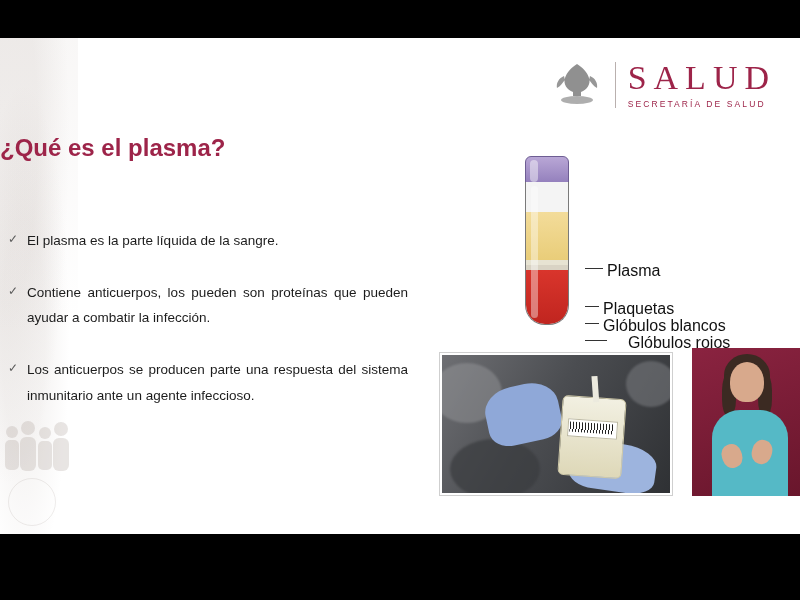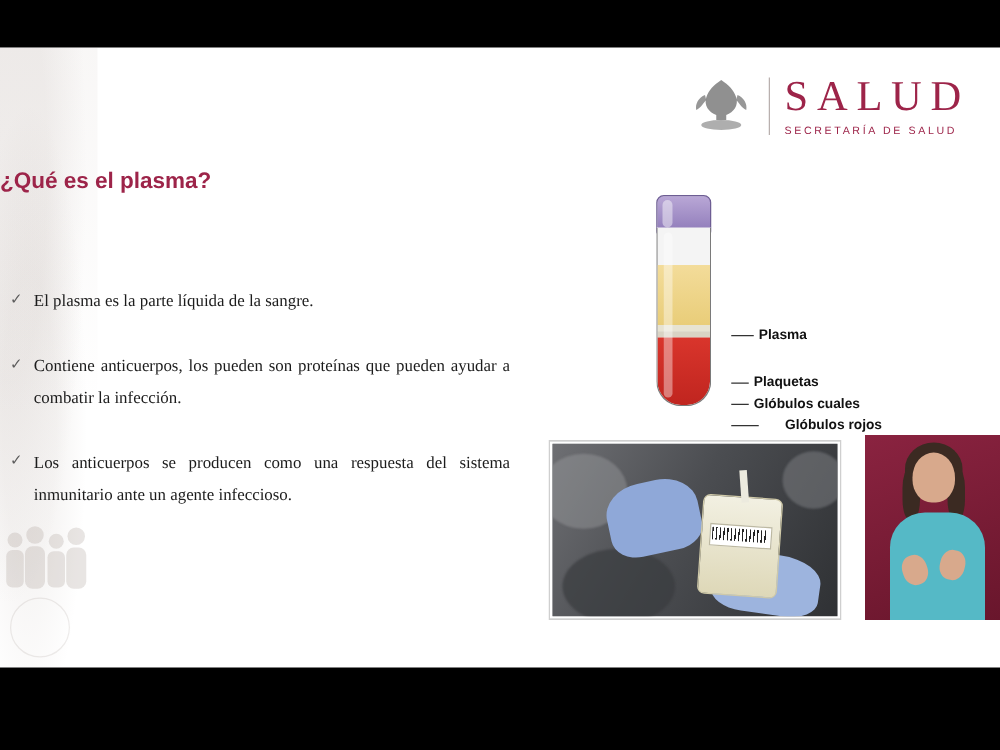--- a/index.html
+++ b/index.html
@@ -97,21 +97,21 @@
     height: 46px;
     background: #b9b0ae;
   }
 
   
   .slide-title {
     position: absolute;
     left: 0px;
     top: 96px;
     font-family: "Liberation Sans", sans-serif;
-    font-size: 18px;
+    font-size: 24px;
     font-weight: bold;
     color: #9d2449;
   }
 
   
   .bullets {
     position: absolute;
     left: 8px;
     top: 190px;
     width: 400px;
@@ -126,21 +126,20 @@
   }
   .bullet .check {
     color: #5c5c5c;
     font-size: 12px;
     line-height: 1.9;
     flex: 0 0 auto;
   }
   .bullet .btext {
     text-align: justify;
     text-justify: inter-word;
-    font-family: Liberation Serif, serif;
   }
 
   
   .tube-wrap {
     position: absolute;
     left: 505px;
     top: 118px;
     width: 80px;
     height: 190px;
   }
@@ -203,22 +202,22 @@
 
   .leaders {
     position: absolute;
     left: 585px;
     top: 118px;
     width: 200px;
     height: 190px;
   }
   .label {
     position: absolute;
-    font-size: 11px;
-    font-weight: bold;
+    font-size: 16px;
+    font-weight: normal;
     color: #111;
     white-space: nowrap;
   }
   .lead-line {
     position: absolute;
     height: 1px;
     background: #333;
   }
 
   
@@ -400,21 +399,21 @@
       <div class="bullet">
         <span class="check">✓</span>
         <span class="btext">El plasma es la parte líquida de la sangre.</span>
       </div>
       <div class="bullet">
         <span class="check">✓</span>
         <span class="btext">Contiene  anticuerpos, los pueden son proteínas que pueden ayudar a combatir la infección.</span>
       </div>
       <div class="bullet">
         <span class="check">✓</span>
-        <span class="btext">Los  anticuerpos  se  producen   como  una respuesta  del  sistema  inmunitario  ante  un agente infeccioso.</span>
+        <span class="btext">Los  anticuerpos  se  producen   parte  una respuesta  del  sistema  inmunitario  ante  un agente infeccioso.</span>
       </div>
     </div>
 
     <div class="tube-wrap">
       <div class="tube-cap"></div>
       <div class="tube-body">
         <div class="layer-plasma"></div>
         <div class="layer-platelet"></div>
         <div class="layer-white"></div>
         <div class="layer-red"></div>
@@ -423,21 +422,21 @@
     </div>
 
     <div class="leaders">
       <div class="lead-line" style="left:0px; top:112px; width:18px;"></div>
       <div class="label" style="left:22px; top:106px;">Plasma</div>
 
       <div class="lead-line" style="left:0px; top:150px; width:14px;"></div>
       <div class="label" style="left:18px; top:144px;">Plaquetas</div>
 
       <div class="lead-line" style="left:0px; top:167px; width:14px;"></div>
-      <div class="label" style="left:18px; top:161px;">Glóbulos cuales</div>
+      <div class="label" style="left:18px; top:161px;">Glóbulos blancos</div>
 
       <div class="lead-line" style="left:0px; top:184px; width:22px;"></div>
       <div class="label" style="left:43px; top:178px;">Glóbulos rojos</div>
     </div>
 
     <div class="photo">
       <div class="photo-bg"></div>
       <div class="photo-blob" style="left:-10px; top:8px; width:70px; height:60px; background:#9a9b9e; opacity:.45;"></div>
       <div class="photo-blob" style="left:8px; top:84px; width:90px; height:60px; background:#3a3c3f; opacity:.7;"></div>
       <div class="glove" style="left:44px; top:30px; width:74px; height:58px; transform:rotate(-12deg);"></div>

